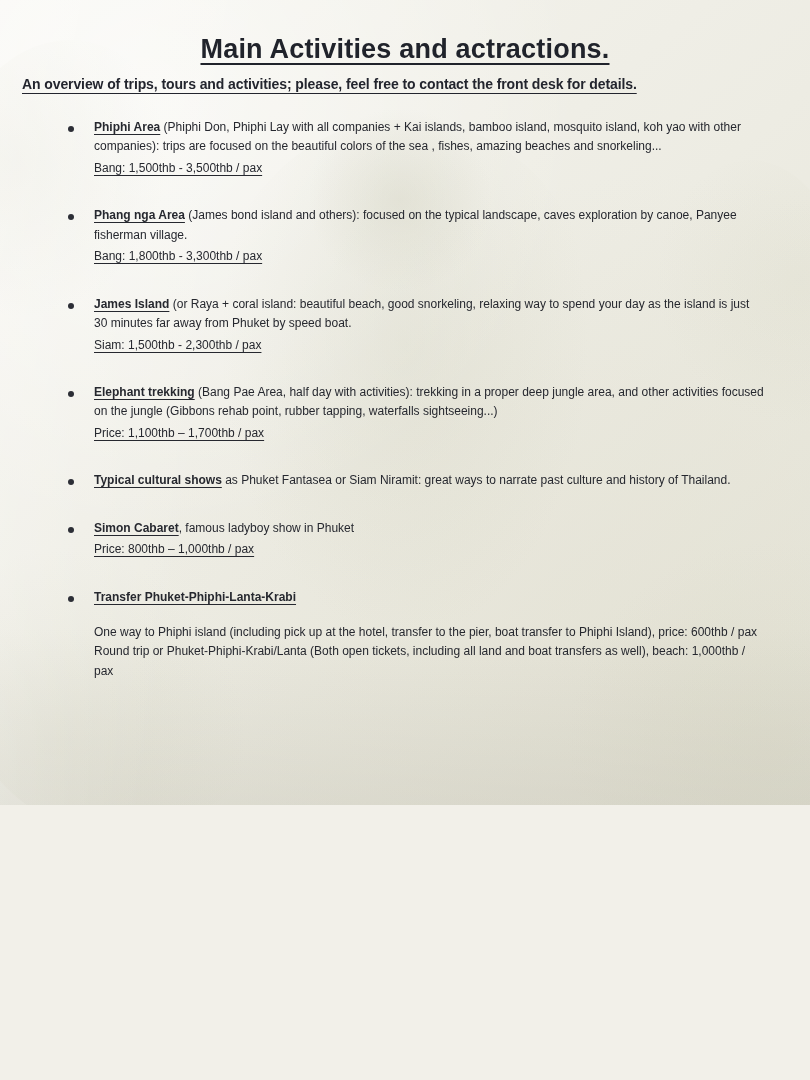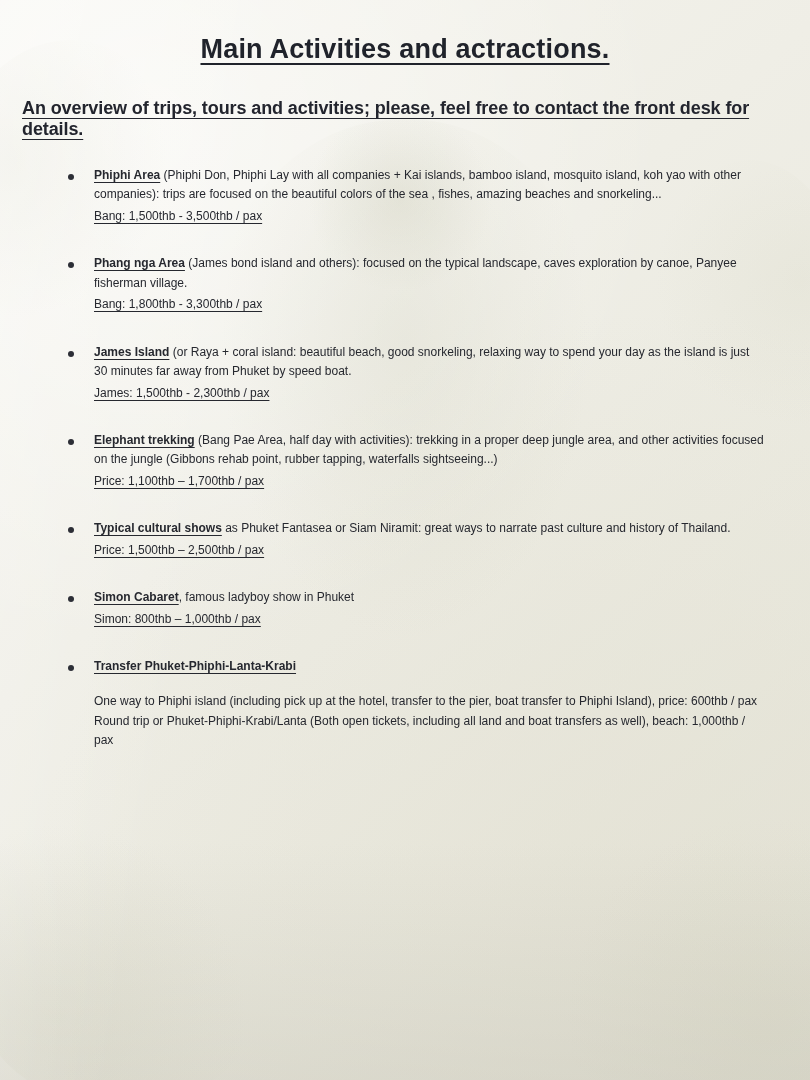--- a/index.html
+++ b/index.html
@@ -10,21 +10,21 @@
     width: 810px;
     height: 1080px;
     overflow: hidden;
     background: #f2f0e9;
     font-family: "Liberation Sans", sans-serif;
     color: #2a2a32;
   }
   #page {
     position: relative;
     width: 810px;
-    height: 1080px;
+    height: 805px;
     background:
       radial-gradient(circle at 18% 12%, rgba(255,255,255,0.55), rgba(255,255,255,0) 45%),
       radial-gradient(circle at 82% 88%, rgba(226,224,210,0.65), rgba(255,255,255,0) 55%),
       linear-gradient(140deg, #f6f5ef 0%, #efeee6 40%, #e9e8dd 75%, #e3e2d6 100%);
     overflow: hidden;
   }
   
   .wm {
     position: absolute;
     pointer-events: none;
@@ -100,22 +100,22 @@
     font-size: 27px;
     font-weight: bold;
     color: #20232b;
     letter-spacing: 0.2px;
     text-decoration: underline;
     text-underline-offset: 5px;
     text-decoration-thickness: 1.5px;
   }
 
   .subtitle {
-    margin: 33px 0 0 -22px;
-    font-size: 18px;
+    margin: 11px 0 0 -22px;
+    font-size: 14px;
     font-weight: bold;
     color: #23252e;
     text-decoration: underline;
     text-underline-offset: 4px;
     letter-spacing: -0.1px;
   }
 
   ul.items {
     list-style: none;
     margin: 26px 0 0 0;
@@ -186,39 +186,38 @@
 
       <li>
         <span class="bullet"></span>
         <span class="ttl">Phang nga Area</span><span class="body-text"> (James bond island and others):  focused on the typical landscape, caves exploration by canoe, Panyee fisherman village.</span>
         <span class="line"><span class="price">Bang: 1,800thb - 3,300thb / pax</span></span>
       </li>
 
       <li>
         <span class="bullet"></span>
         <span class="ttl">James Island</span><span class="body-text"> (or Raya + coral island: beautiful beach, good snorkeling, relaxing way to spend your day as the island is just  30 minutes far away from Phuket by speed boat.</span>
-        <span class="line"><span class="price">James:  1,500thb - 2,300thb / pax</span></span>
+        <span class="line"><span class="price">Siam:  1,500thb - 2,300thb / pax</span></span>
       </li>
 
       <li>
         <span class="bullet"></span>
         <span class="ttl">Elephant trekking</span><span class="body-text"> (Bang Pae Area, half day with activities): trekking in a proper deep jungle area, and other activities focused on the jungle (Gibbons rehab point, rubber tapping, waterfalls sightseeing...)</span>
         <span class="line"><span class="price">Price:  1,100thb – 1,700thb / pax</span></span>
       </li>
 
       <li>
         <span class="bullet"></span>
         <span class="ttl">Typical cultural shows</span><span class="body-text"> as Phuket Fantasea or Siam Niramit: great ways to narrate past culture and history of Thailand.</span>
-        <span class="line"><span class="price">Price: 1,500thb – 2,500thb / pax</span></span>
       </li>
 
       <li class="tight">
         <span class="bullet"></span>
         <span class="ttl">Simon Cabaret</span><span class="body-text">, famous ladyboy show in Phuket</span>
-        <span class="line"><span class="price">Simon: 800thb – 1,000thb / pax</span></span>
+        <span class="line"><span class="price">Price: 800thb – 1,000thb / pax</span></span>
       </li>
 
       <li>
         <span class="bullet"></span>
         <span class="ttl">Transfer Phuket-Phiphi-Lanta-Krabi</span>
         <span class="line block-gap"><span>One way to Phiphi island (including pick up at the hotel, transfer to the pier, boat transfer to Phiphi Island), </span><span class="inline-price">price: 600thb / pax</span></span>
         <span class="line"><span>Round trip or Phuket-Phiphi-Krabi/Lanta (Both open tickets, including all land and boat transfers as well), </span><span class="inline-price">beach: 1,000thb / pax</span></span>
       </li>
 
     </ul>

